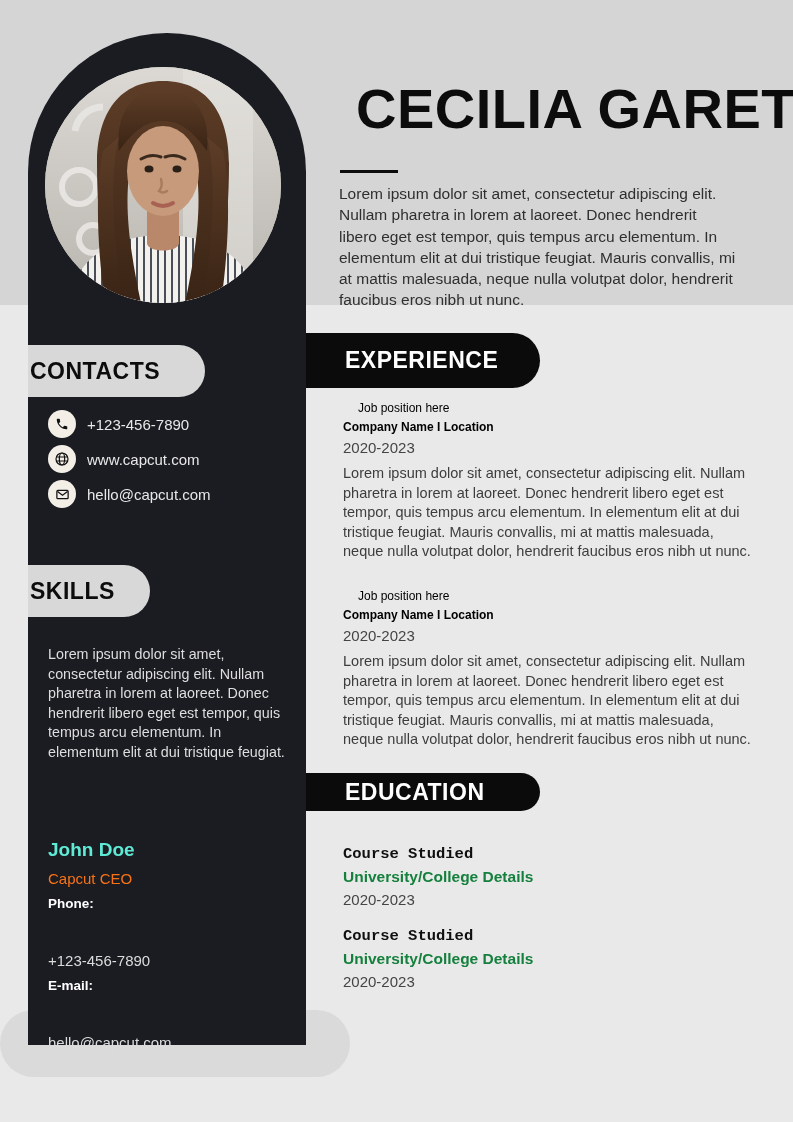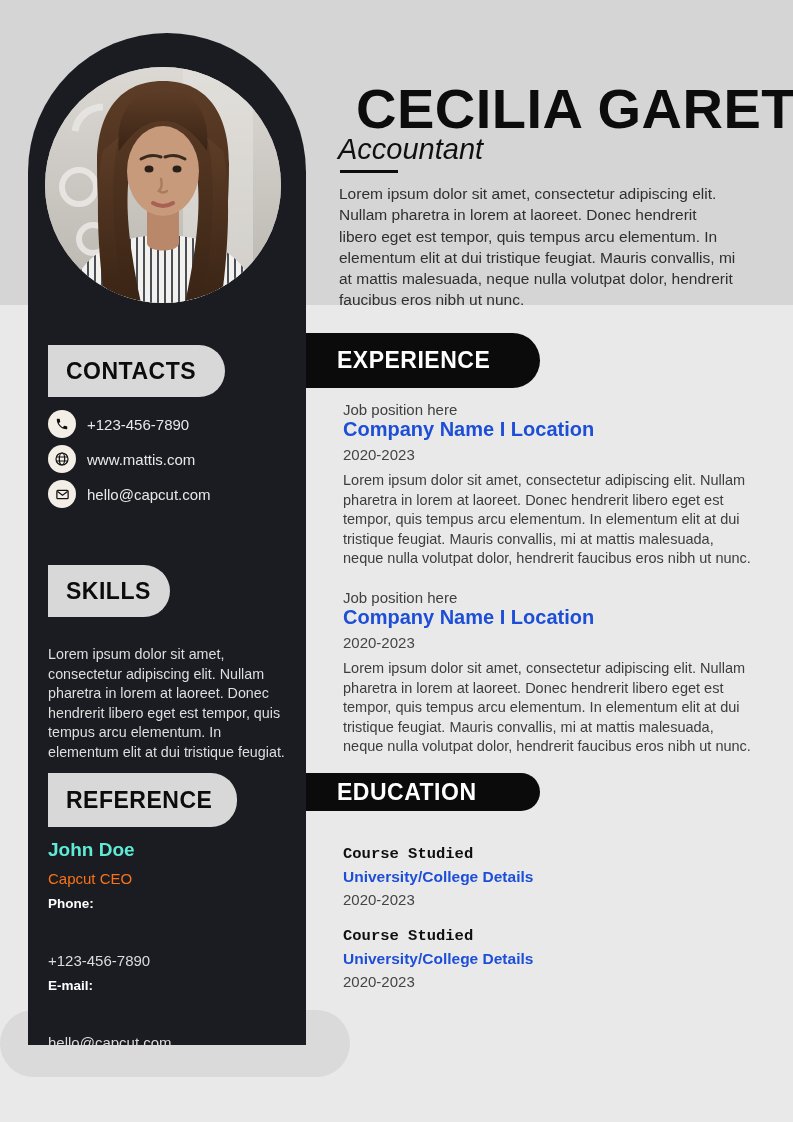--- a/index.html
+++ b/index.html
@@ -28,21 +28,21 @@
   }
   .photo-frame {
     position:absolute; left:17px; top:34px; width:236px; height:236px;
     border-radius:50%; overflow:hidden; background:#c9c6c0;
   }
   .photo-frame svg { display:block; }
 
   .side-pill {
     position:absolute; left:0; height:52px;
     background:#d8d8d8; border-radius:0 26px 26px 0;
-    display:flex; align-items:center; padding-left:18px;margin-left:20px;
+    display:flex; align-items:center; padding-left:2px;
   }
   .side-pill span {
     font-size:23px; font-weight:800; color:#0c0c0c; letter-spacing:0.5px;
   }
   .pill-contacts { top:312px; width:177px; }
   .pill-skills   { top:532px; width:122px; }
   .pill-reference{ top:740px; width:189px; height:54px; }
 
   .contact-list {
     position:absolute; left:20px; top:377px; width:246px;
@@ -84,41 +84,41 @@
     background:#0c0c0c; z-index:2;
   }
   .summary {
     position:absolute; left:339px; top:183px; width:399px; z-index:2;
     font-size:15.5px; line-height:21.3px; color:#2f2f2f;
   }
 
   .main-pill {
     position:absolute; left:306px; width:234px; height:55px; z-index:2;
     background:#0b0b0c; border-radius:0 28px 28px 0;
-    display:flex; align-items:center; padding-left:31px;
+    display:flex; align-items:center; padding-left:39px;
   }
   .main-pill span {
     font-size:23px; font-weight:800; color:#ffffff; letter-spacing:0.5px;
   }
   .pill-experience { top:333px; }
   .pill-education  { top:773px; height:38px; }
 
   .xp-entry { position:absolute; left:343px; width:408px; z-index:2; }
   .xp-1 { top:401px; }
   .xp-2 { top:589px; }
-  .xp-position { font-size:15px; color:#404040; }
-  .xp-company  { font-size:20px; font-weight:800; color:#1d4ed8; }
+  .xp-position { font-size:12px; color:#000000;margin-left:15px; }
+  .xp-company  { font-size:12px; font-weight:800; color:#000000; margin-top:5px; }
   .xp-years    { font-size:15px; color:#454545; margin-top:5px; }
   .xp-desc     { font-size:14.5px; line-height:19.5px; color:#3d3d3d; margin-top:8px; }
 
   .edu-entry { position:absolute; left:343px; width:300px; z-index:2; }
   .edu-1 { top:845px; }
   .edu-2 { top:927px; }
   .edu-course { font-size:15.5px; font-weight:800; color:#0f0f0f;font-family:Liberation Mono, monospace; }
-  .edu-school { font-size:15.5px; font-weight:800; color:#1d4ed8; margin-top:5px; }
+  .edu-school { font-size:15.5px; font-weight:800; color:#15803d; margin-top:5px; }
   .edu-years  { font-size:15px; color:#454545; margin-top:5px; }
 </style>
 </head>
 <body>
 
 <div class="page">
 
   <div class="header-band"></div>
   <div class="bottom-pill"></div>
 
@@ -182,57 +182,53 @@
         <span class="val">+123-456-7890</span>
       </div>
       <div class="contact-row">
         <span class="contact-icon">
           <svg width="16" height="16" viewBox="0 0 24 24" fill="none" stroke="#111" stroke-width="1.8">
               <circle cx="12" cy="12" r="9"></circle>
               <ellipse cx="12" cy="12" rx="4" ry="9"></ellipse>
               <path d="M3.5 9h17M3.5 15h17"></path>
             </svg>
         </span>
-        <span class="val">www.mattis.com</span>
+        <span class="val">www.capcut.com</span>
       </div>
       <div class="contact-row">
         <span class="contact-icon">
           <svg width="15" height="15" viewBox="0 0 24 24" fill="none" stroke="#111" stroke-width="2">
               <rect x="3" y="5.5" width="18" height="13" rx="1.5"></rect>
               <path d="M4 7l8 6 8-6"></path>
             </svg>
         </span>
         <span class="val">hello@capcut.com</span>
       </div>
     </div>
 
     <div class="side-pill pill-skills">
       <span>SKILLS</span>
     </div>
     <div class="skills-text">Lorem ipsum dolor sit amet, consectetur adipiscing elit. Nullam pharetra in lorem at laoreet. Donec hendrerit libero eget est tempor, quis tempus arcu elementum. In elementum elit at dui tristique feugiat.</div>
 
-    <div class="side-pill pill-reference">
-      <span>REFERENCE</span>
-    </div>
     <div class="ref-block">
       <div class="ref-name">John Doe</div>
       <div class="ref-role">Capcut CEO</div>
       <div class="ref-row">
         <span class="lbl">Phone:</span>
         <span class="val">+123-456-7890</span>
       </div>
       <div class="ref-row">
         <span class="lbl">E-mail:</span>
         <span class="val">hello@capcut.com</span>
       </div>
     </div>
   </div>
 
   <div class="name">CECILIA GARET</div>
-  <div class="job-title">Accountant</div>
   <div class="title-underline"></div>
   <div class="summary">Lorem ipsum dolor sit amet, consectetur adipiscing elit. Nullam pharetra in lorem at laoreet. Donec hendrerit libero eget est tempor, quis tempus arcu elementum. In elementum elit at dui tristique feugiat. Mauris convallis, mi at mattis malesuada, neque nulla volutpat dolor, hendrerit faucibus eros nibh ut nunc.</div>
 
   <div class="main-pill pill-experience">
     <span>EXPERIENCE</span>
   </div>
 
   <div class="xp-entry xp-1">
     <div class="xp-position">Job position here</div>
     <div class="xp-company">Company Name I Location</div>

